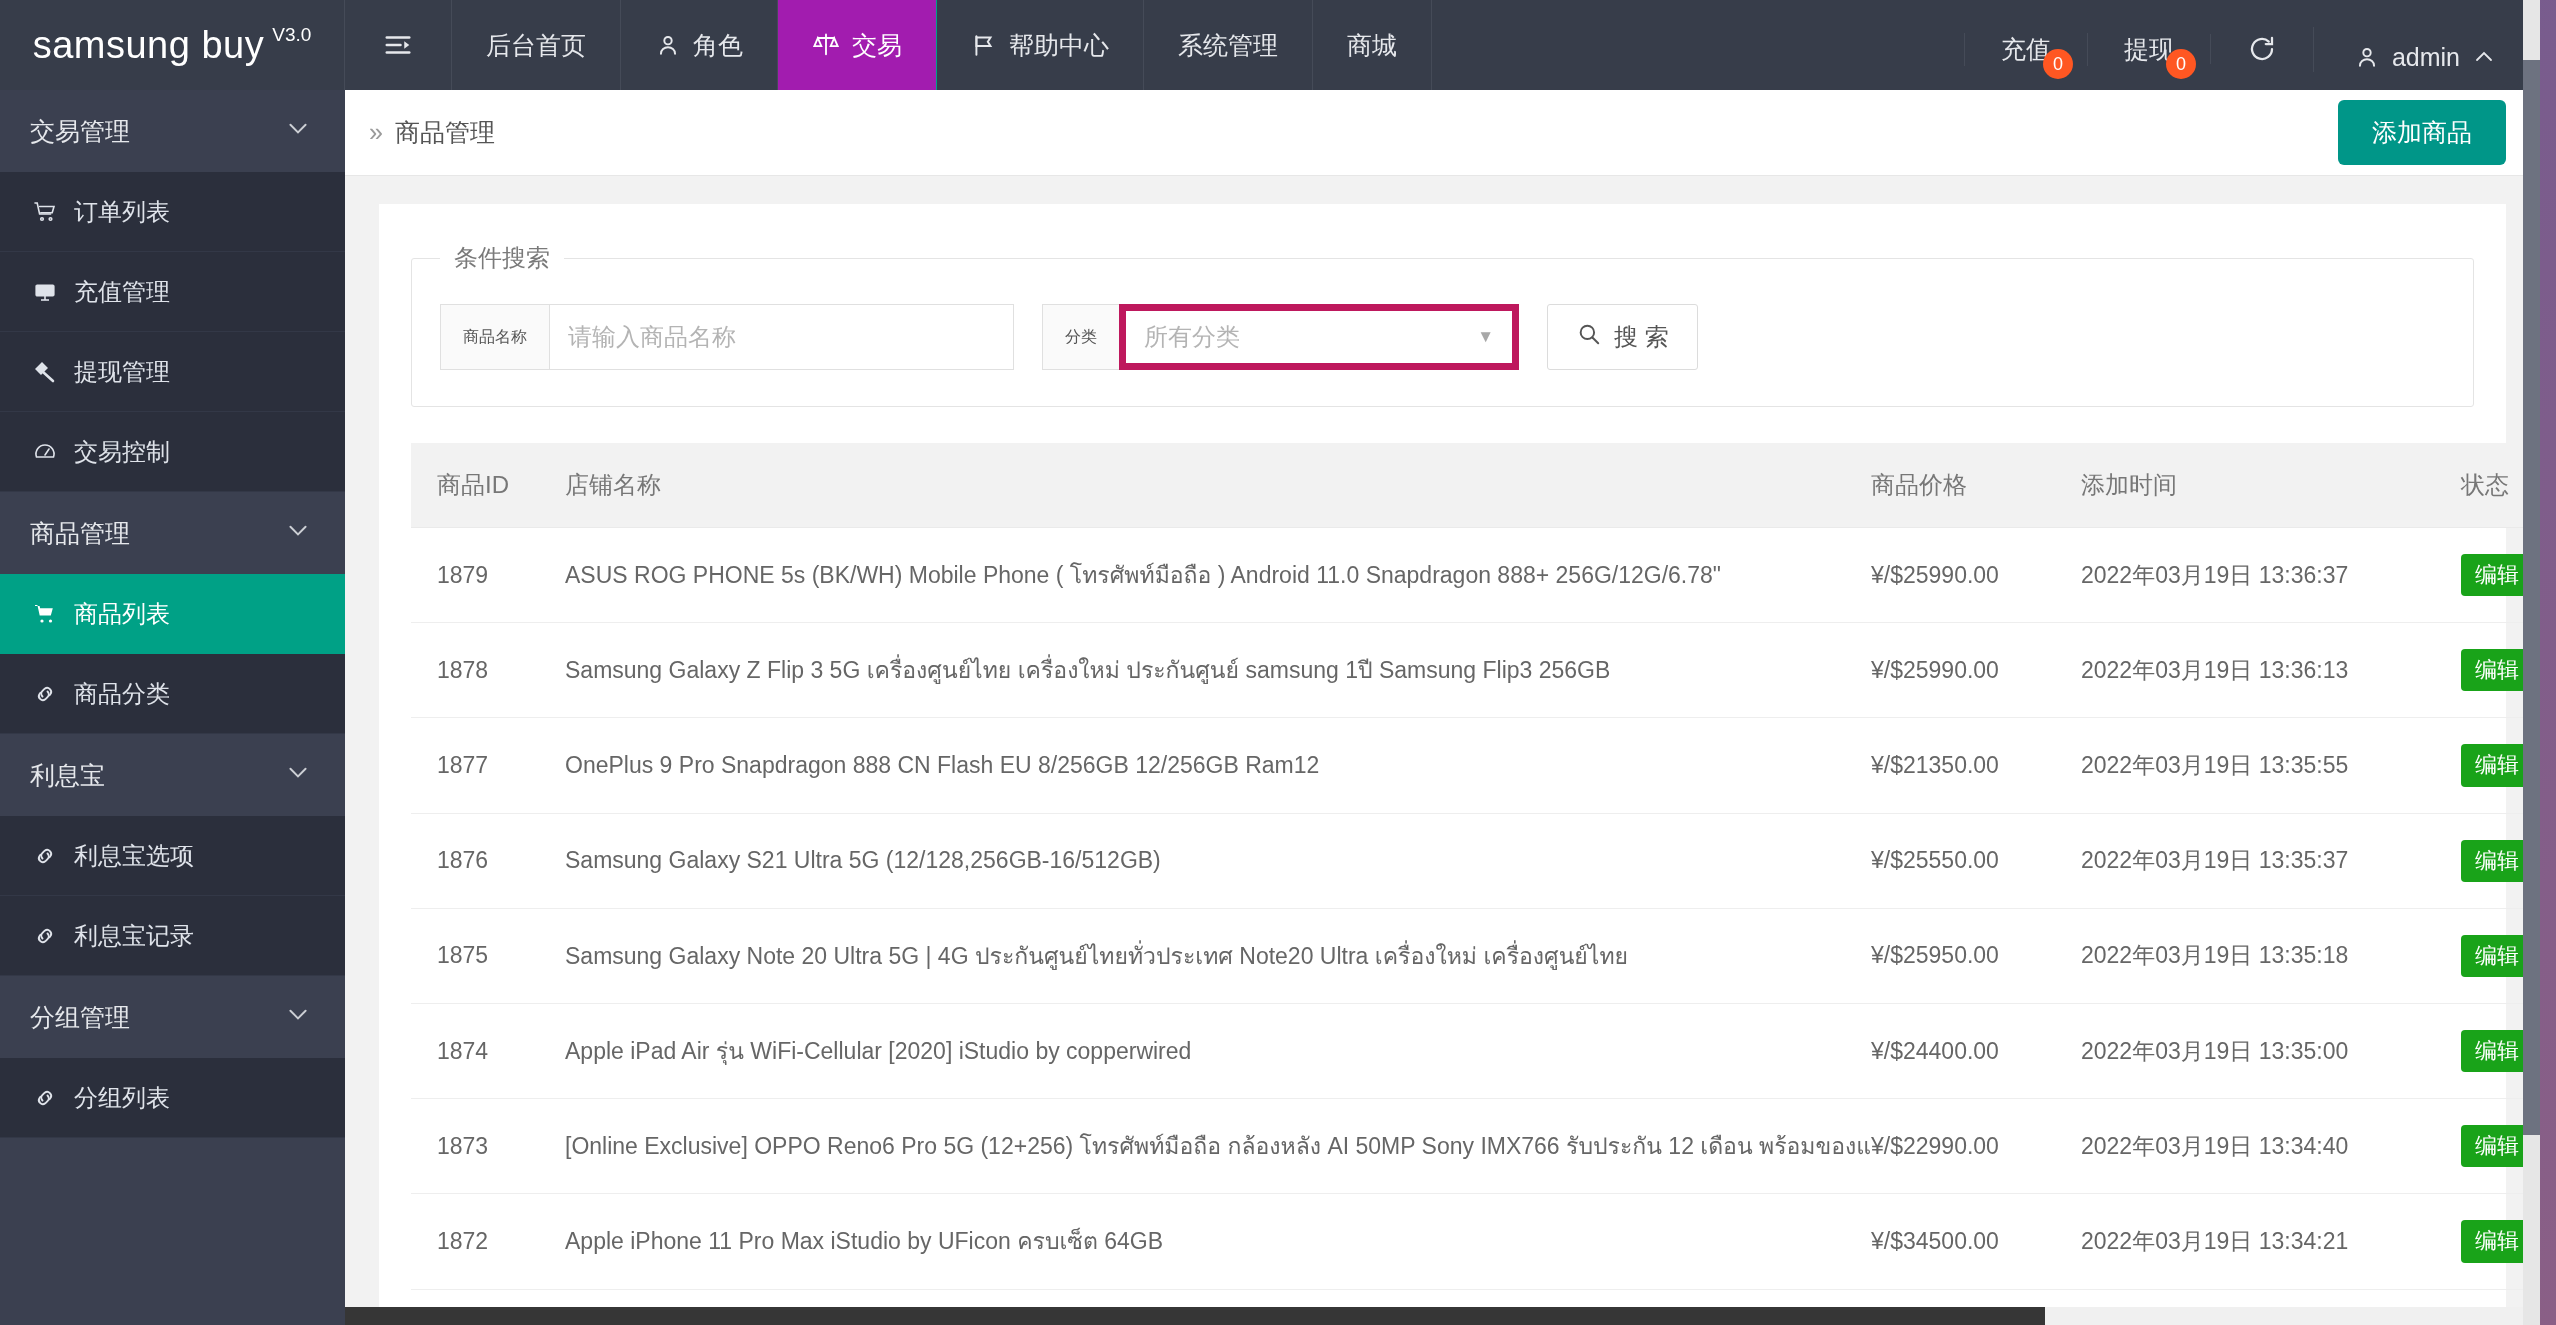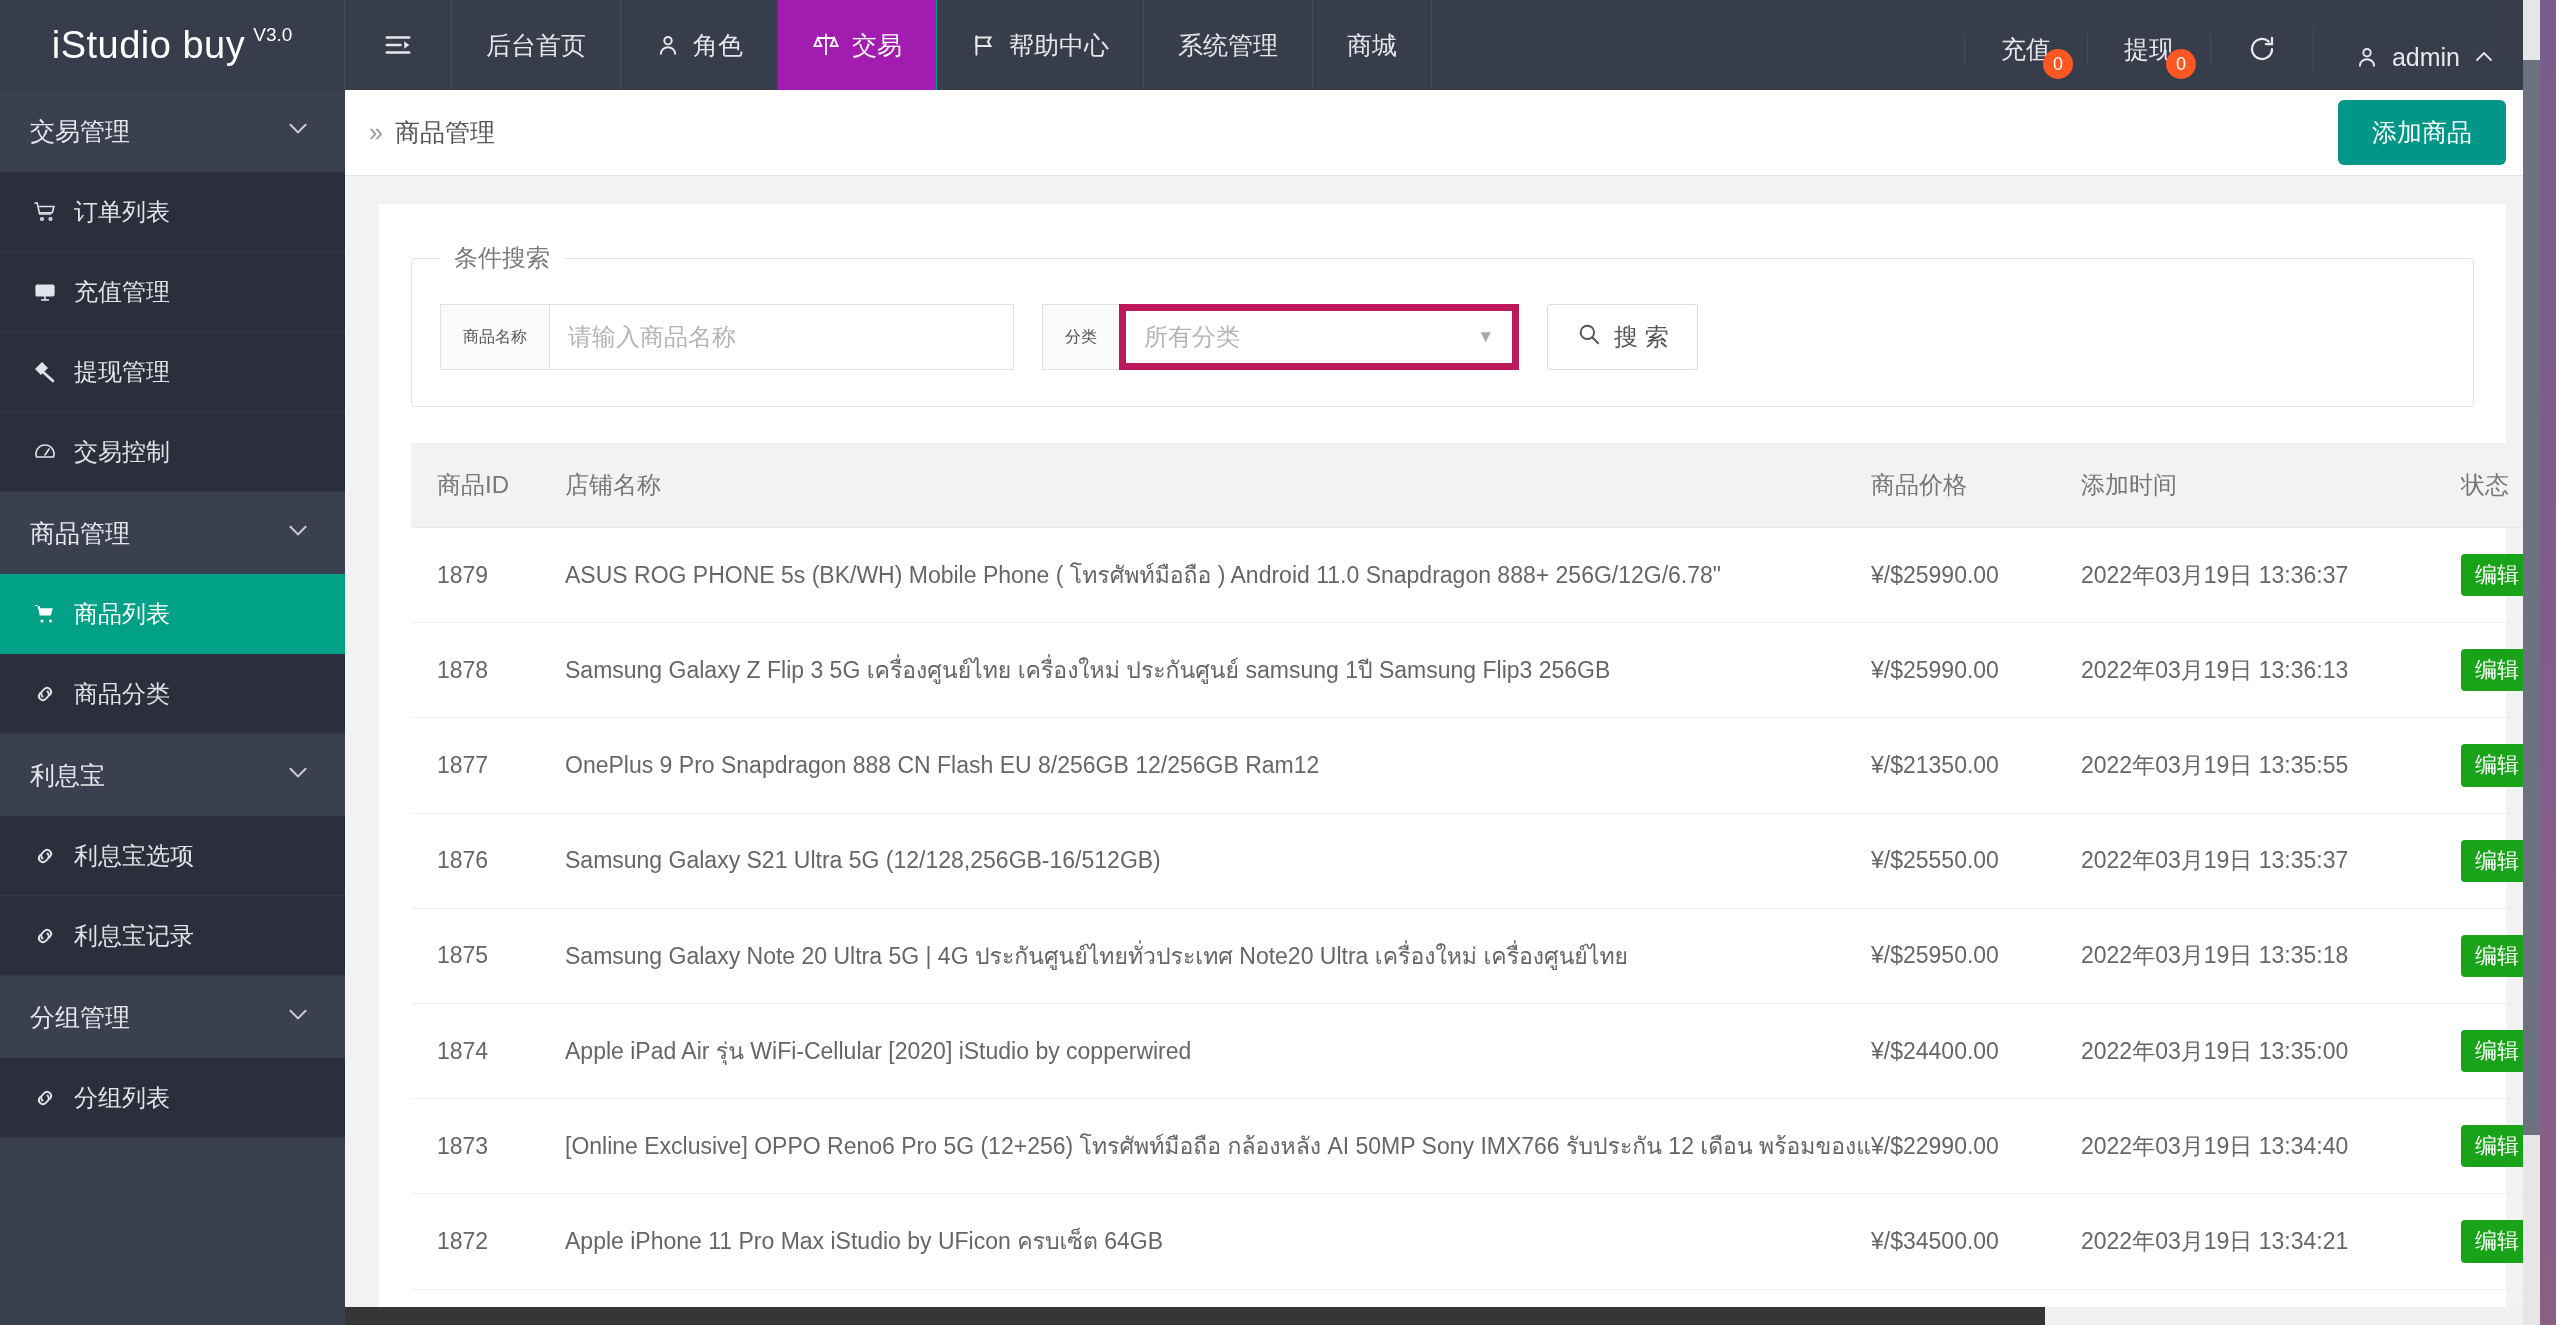--- a/index.html
+++ b/index.html
@@ -199,21 +199,21 @@
     width: 17px; height: 1075px; background: #6d7280;
   }
 </style>
 </head>
 <body>
 
 <div id="app">
 
   <div class="header">
     <div class="brand">
-      <span class="brand-name">iStudio buy</span>
+      <span class="brand-name">samsung buy</span>
       <span class="brand-ver">V3.0</span>
     </div>
 
     <div class="nav">
       <div class="nav-item collapse-btn">
         <span class="nav-icon">
           <svg width="30" height="30" viewBox="0 0 24 24" fill="none" stroke="#e6e8ec" stroke-width="2" stroke-linecap="round">
             <line x1="3" y1="6" x2="21" y2="6"></line>
               <line x1="3" y1="12" x2="14" y2="12"></line>
               <line x1="3" y1="18" x2="21" y2="18"></line>

